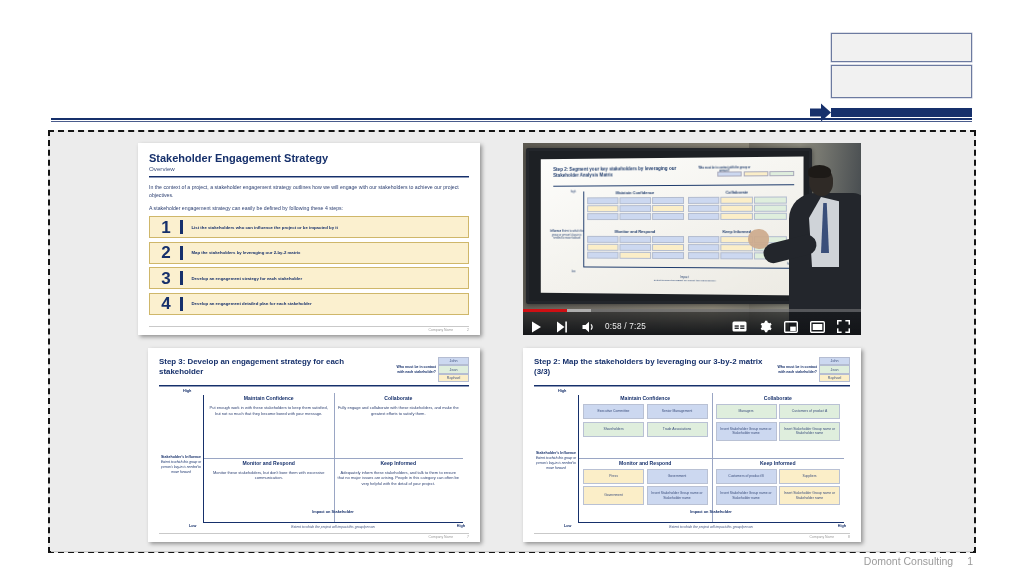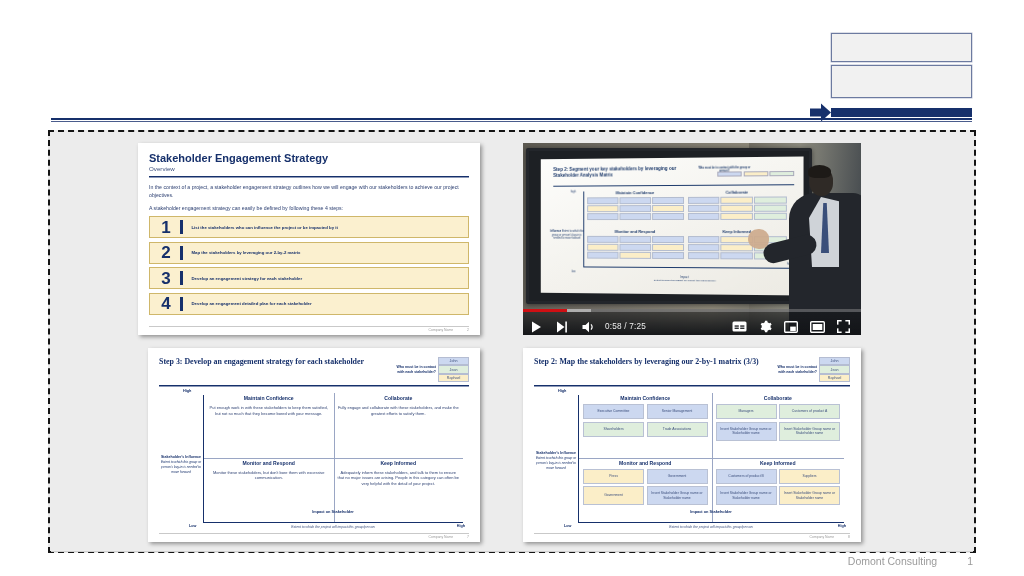--- a/index.html
+++ b/index.html
@@ -78,21 +78,21 @@
   }
   .step-num {
     font-size: 17px; font-weight: bold; color: #16306b;
     width: 20px; text-align: center; line-height: 1;
   }
   .step-bar { width: 2.5px; height: 14px; background: #16306b; margin: 0 9px 0 4px; }
   .step-txt { font-size: 4.3px; font-weight: bold; color: #16306b; }
 
   
   .m-head { display: flex; align-items: flex-start; }
-  .m-title { font-size: 7.9px; line-height: 1.3; flex: 1; padding-right: 6px; font-family: Liberation Serif, serif; }
+  .m-title { font-size: 7.9px; line-height: 1.3; flex: 1; padding-right: 6px; }
   .m-legend { display: flex; align-items: stretch; gap: 2px; }
   .m-legend-q {
     font-size: 3.5px; font-weight: bold; color: #16306b;
     text-align: right; align-self: center; line-height: 1.35; width: 46px;
   }
   .m-chips { display: flex; flex-direction: column; width: 31px; }
   .chip {
     font-size: 3.6px; color: #3c4f7d; text-align: center;
     padding: 1.2px 0; border: 0.5px solid #b5bdd2;
   }
@@ -207,21 +207,21 @@
   .v-prog .load { position: absolute; left: 0; top: 0; height: 100%; background: rgba(255,255,255,.45); }
   .v-btns { position: absolute; left: 0; right: 0; top: 4px; height: 27px;
       display: flex; align-items: center; color: #e8e8e8; }
   .v-b { width: 26px; height: 26px; display: flex; align-items: center; justify-content: center; }
   .v-time { font-size: 8.2px; margin-left: 4px; color: #eee; letter-spacing: .2px; }
   .v-right { margin-left: auto; display: flex; align-items: center; padding-right: 5px; }
 
   
   .footer { position: absolute; left: 51px; right: 51px; bottom: 9px;
       border-top: 1px solid #cfcfcf; padding-top: 3px;
-      display: flex; justify-content: flex-end; gap: 30px;
+      display: flex; justify-content: flex-end; gap: 14px;
       font-size: 10.5px; color: #9b9b9b; }
 </style>
 </head>
 <body>
 
 <div class="slide">
 
 
   <div class="tr-box b1"></div>
   <div class="tr-box b2"></div>
@@ -492,21 +492,21 @@
       <div class="ms-foot">
         <span>Company Name</span>
         <span>7</span>
       </div>
     </div>
   </div>
 
   <div class="card br">
     <div class="ms">
       <div class="m-head">
-        <div class="ms-title m-title">Step 2: Map the stakeholders by leveraging our 2-by-1 matrix (3/3)</div>
+        <div class="ms-title m-title">Step 2: Map the stakeholders by leveraging our 3-by-2 matrix (3/3)</div>
         <div class="m-legend">
           <div class="m-legend-q">Who must be in contact with each stakeholder?</div>
           <div class="m-chips">
             <span class="chip c1">John</span>
             <span class="chip c2">Jean</span>
             <span class="chip c3">Raphael</span>
           </div>
         </div>
       </div>
       <div class="ms-rule m-rule"></div>

